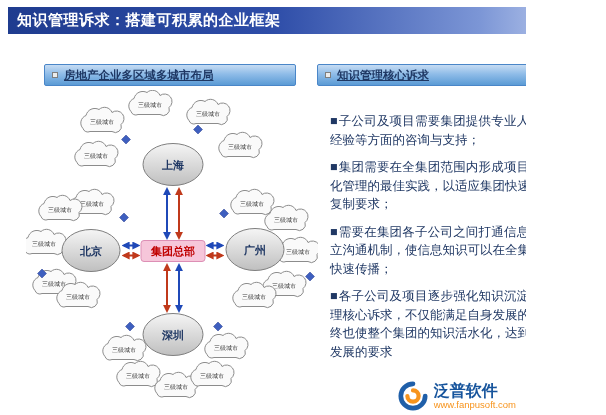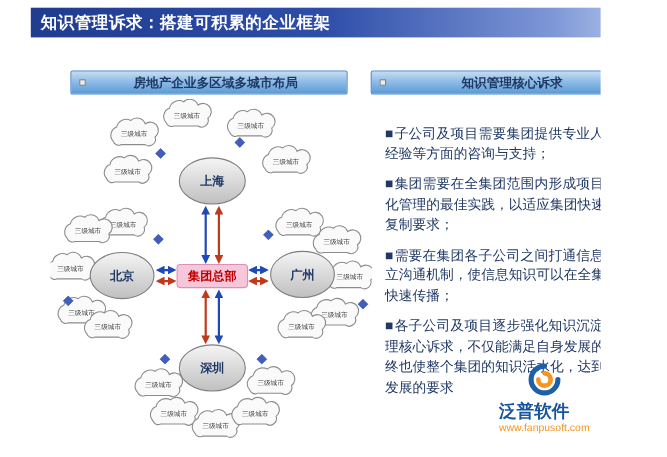--- a/index.html
+++ b/index.html
@@ -1,57 +1,57 @@
 <!DOCTYPE html>
 <html><head>
 <meta charset="utf-8">
 <style>
   * { margin:0; padding:0; box-sizing:border-box; }
   html,body { background:#ffffff; }
   body { width:606px; height:415px; font-family:"Liberation Sans","DejaVu Sans",sans-serif; }
-  .slide { position:relative; width:526px; height:415px; background:#ffffff; overflow:hidden;margin-left:20px; }
+  .slide { position:relative; width:526px; height:415px; background:#ffffff; overflow:hidden; }
 
   .title-bar {
     position:absolute; left:8px; top:7px; width:590px; height:27px;
     background:linear-gradient(90deg,#1F3C8F 0%,#2E4DA8 45%,#7C96D6 80%,#CDD9F3 100%);
     display:flex; align-items:center; padding-left:9px;
   }
   .title-text { color:#ffffff; font-size:15px; font-weight:bold; letter-spacing:0.5px; }
 
   .panel-header {
     position:absolute; height:22px; border-radius:2px;
     background:linear-gradient(180deg,#C6DCF3 0%,#8FBCE8 45%,#5B9BD5 100%);
     border:1px solid #4A86C8;
     display:flex; align-items:center; padding:0 7px; gap:6px;
   }
   .panel-header.left  { left:44px;  top:64px; width:252px; }
   .panel-header.right { left:317px; top:64px; width:245px; }
   .hdr-bullet { width:6px; height:6px; background:#ECECEC; border:1px solid #7F7F7F; flex:0 0 auto; }
-  .hdr-text { flex:1; text-align:center; font-size:11.5px; font-weight:bold; color:#1F3864; }
+  .hdr-text { flex:1; font-size:11.5px; font-weight:bold; color:#1F3864;text-decoration:underline; }
 
   .diagram { position:absolute; left:26px; top:90px; width:292px; height:318px; }
 
   .cloud       { fill:#FAFAFA; stroke:#8C8C8C; stroke-width:1; }
   .cloud-label { font-size:6px; fill:#404040; text-anchor:middle; }
   .diamond     { fill:#3E5FBF; stroke:#2A3F8F; stroke-width:0.5; }
   .city-ellipse{ fill:url(#cityGrad); stroke:#7F7F7F; stroke-width:1; }
   .city-label  { font-size:11px; font-weight:bold; fill:#203864; text-anchor:middle; }
   .hq-box      { fill:#F6C6DA; stroke:#DD8FB5; stroke-width:1; }
   .hq-label    { font-size:11px; font-weight:bold; fill:#C00000; text-anchor:middle; }
   line.blue { stroke:#1F49B8; stroke-width:2; }
   line.red  { stroke:#C0391B; stroke-width:2; }
 
   .bullets { position:absolute; left:330px; top:112px; width:250px; }
   .bullet-item {
     font-size:12.5px; line-height:1.48; color:#203864;
     text-align:justify; margin-bottom:9px;
   }
   .bq { margin-right:1px; }
 
-  .footer { position:absolute; right:10px; bottom:20px; display:flex; align-items:center; gap:6px;flex-direction:column; }
+  .footer { position:absolute; right:10px; bottom:4px; display:flex; align-items:center; gap:6px; }
   .logo { width:30px; height:30px; }
   .brand-col { display:flex; flex-direction:column; align-items:flex-start; }
   .brand { font-size:16px; font-weight:bold; color:#16549C; line-height:1.1; }
   .url   { font-size:9.5px; color:#F7941D; line-height:1.2; }
 </style>
 </head>
 <body>
 
 <div class="slide">
 

